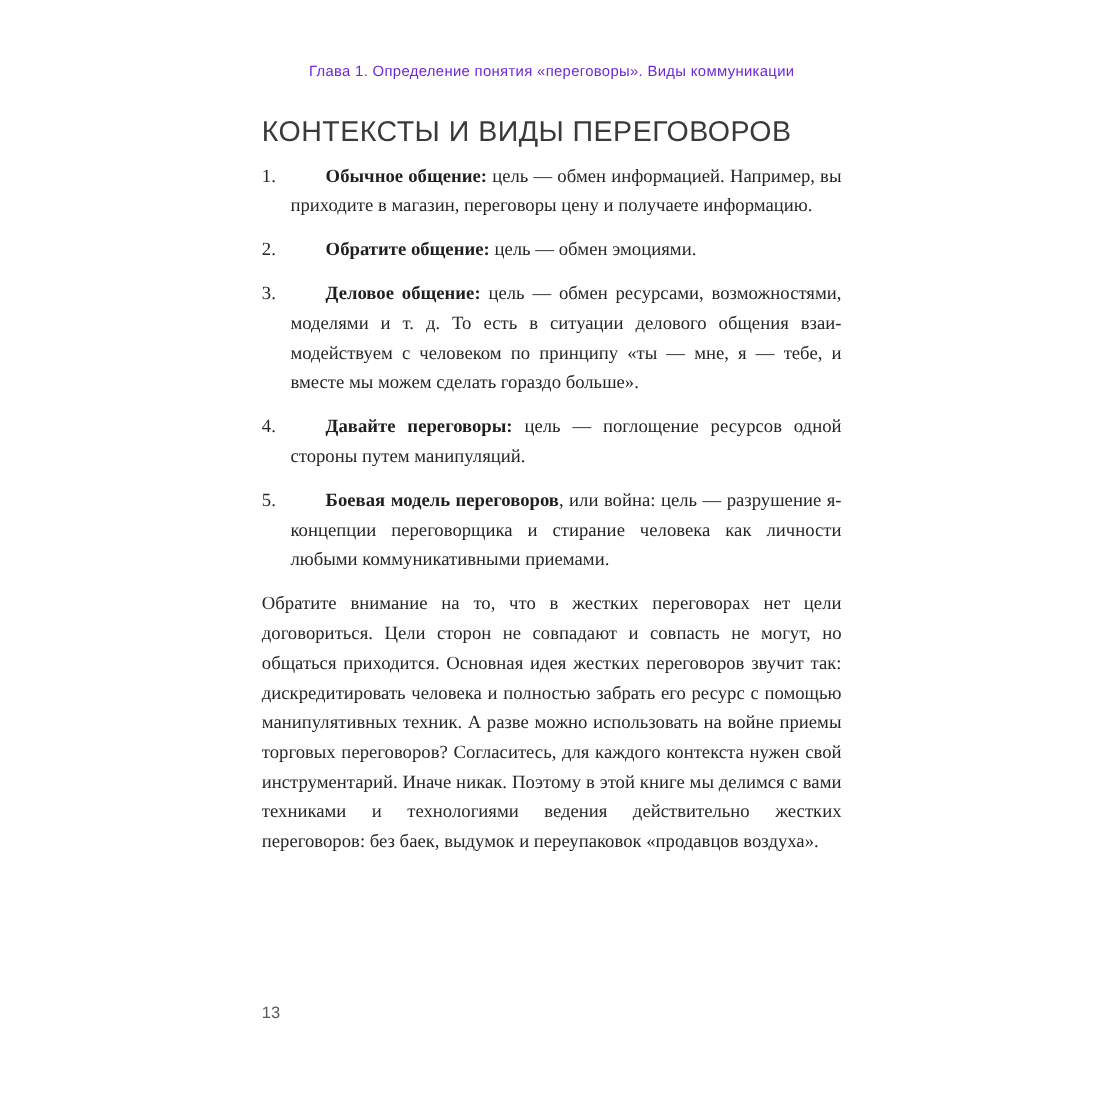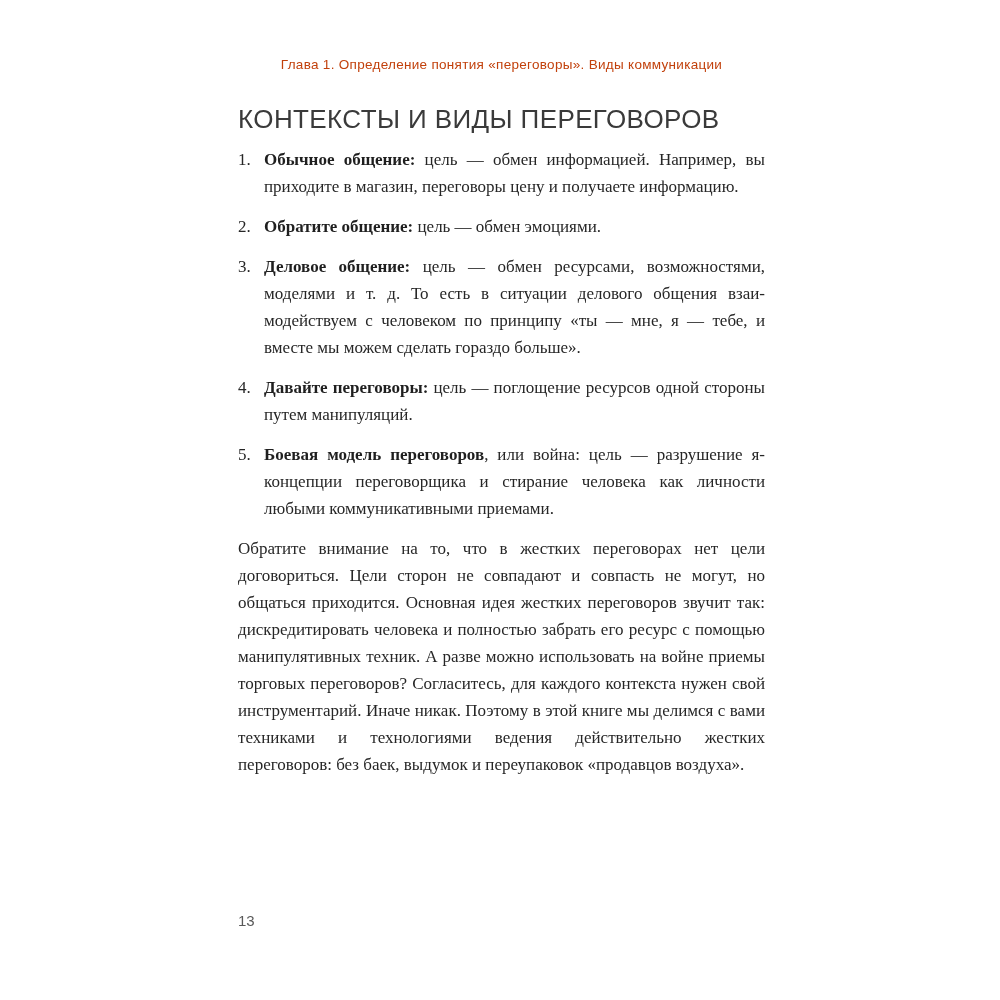--- a/index.html
+++ b/index.html
@@ -23,21 +23,21 @@
     width: 527px;
   }
 
   .running-head {
     margin-top: 57px;
     text-align: center;
     font-family: "Liberation Sans", "DejaVu Sans", sans-serif;
     font-size: 13.5px;
     line-height: 15px;
     letter-spacing: 0.3px;
-    color: #c2410c;
+    color: #6d28d9;
   }
 
   .title {
     margin-top: 33px;
     font-family: "Liberation Sans", "DejaVu Sans", sans-serif;
     font-size: 26px;
     line-height: 28px;
     font-weight: 400;
     letter-spacing: 0.4px;
     color: #3a3a3a;
@@ -64,20 +64,21 @@
     margin-bottom: 13px;
   }
 
   .list-item .num {
     text-align: left;
   }
 
   .list-item .item-text b {
     font-weight: 700;
     color: #1f1f1f;
+    margin-left: 32px;
   }
 
   .para.outro { margin-top: 13px; }
 
   .page-number {
     position: absolute;
     left: 238px;
     top: 912px;
     width: 527px;
     text-align: left;

